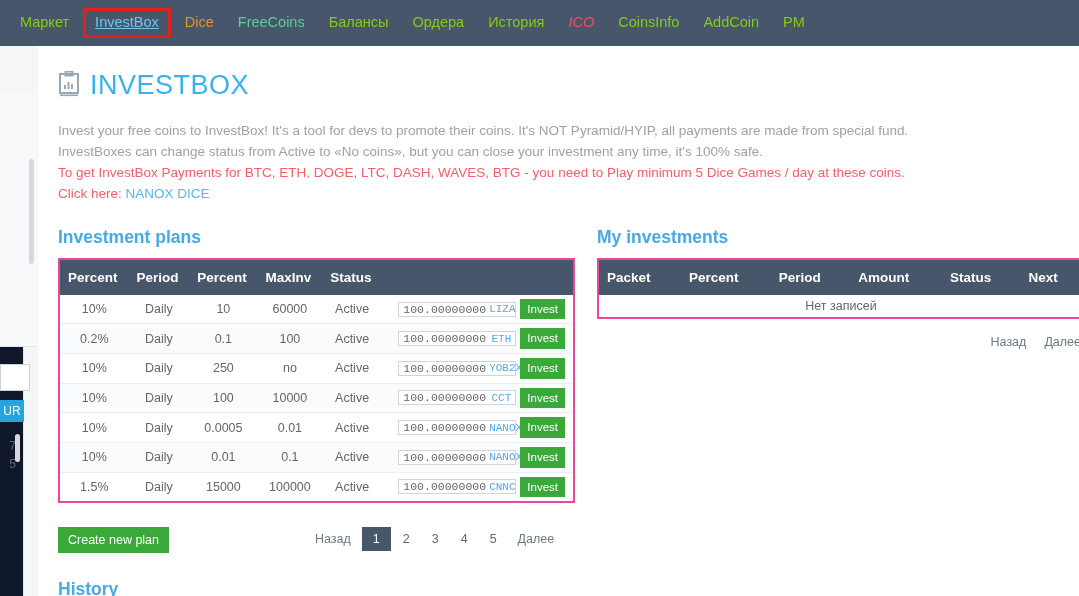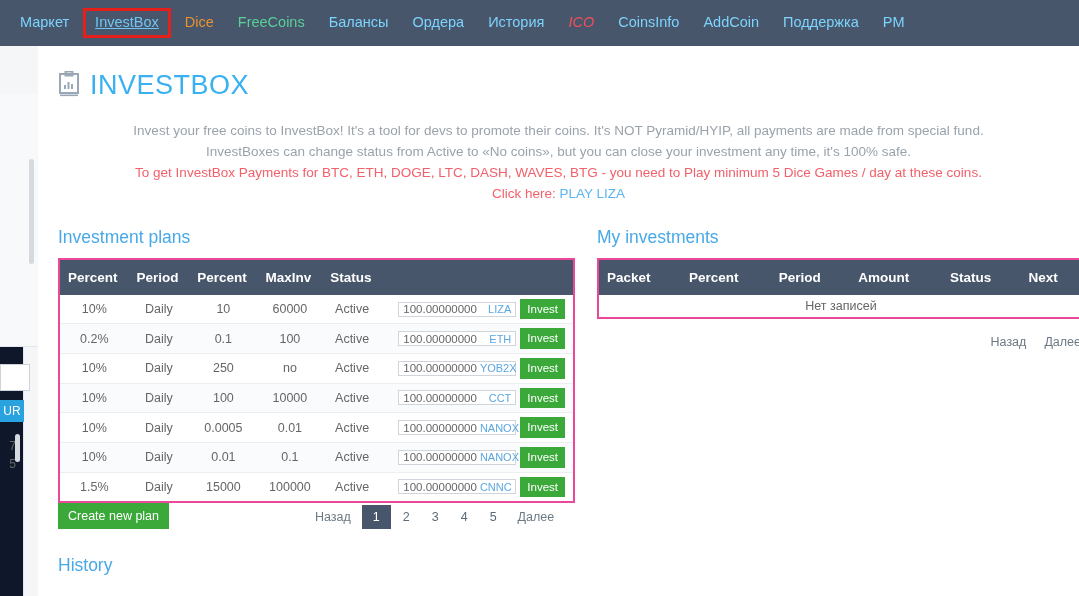--- a/index.html
+++ b/index.html
@@ -25,21 +25,21 @@
     top: 0; left: 0;
     width: 1079px;
     height: 46px;
     background: #47566b;
     display: flex;
     align-items: center;
     padding-left: 8px;
   }
   .nav-item {
     position: relative;
-    color: #7dd3fc;
+    color: #84cc16;
     font-size: 14.5px;
     padding: 6px 12px;
     white-space: nowrap;
     text-decoration: none;
     cursor: pointer;
     line-height: 1.2;
   }
   .nav-item.c-orange { color: #e8922f; }
   .nav-item.c-green  { color: #5bcf9a; }
   .nav-item.c-red    { color: #f2505a; font-style: italic; }
@@ -138,38 +138,37 @@
     font-size: 27px;
     font-weight: normal;
     letter-spacing: 0.5px;
     margin: 0;
   }
 
   .intro {
     padding: 20px 20px 0 20px;
     line-height: 1.55;
     font-size: 13.5px;
-    text-align: center;
   }
   .intro .muted { color: #9aa3ab; }
   .intro .warn  { color: #f2606a; }
   .intro .dice-link { color: #5bb6ef; }
 
   .columns {
     display: flex;
     padding: 22px 14px 0 20px;
     gap: 22px;
   }
   .col-left  { width: 517px; flex: 0 0 517px; }
   .col-right { width: 488px; flex: 0 0 488px; }
 
   .sec-title {
     color: #47a9e8;
     font-size: 17.5px;
-    font-weight: normal;
+    font-weight: bold;
     margin: 0 0 10px 0;
   }
 
   table.grid {
     width: 100%;
     border-collapse: collapse;
     background: #ffffff;
     border: 2px solid #ec4899;
   }
   table.grid thead th {
@@ -208,39 +207,40 @@
   }
   .amt-input {
     display: flex;
     align-items: center;
     width: 118px;
     height: 15px;
     border: 1px solid #cfd5db;
     background: #fff;
     padding: 0 4px;
     font-size: 11.5px;
+    font-family: Liberation Mono, monospace;
   }
   .amt-value { color: #666; flex: 1; text-align: left; }
   .amt-cur   { color: #5ba7e0; font-size: 11px; padding-left: 3px; }
   .invest-btn {
     background: #3aa93a;
     color: #ffffff;
     font-size: 11.5px;
     font-weight: normal;
     border: none;
     padding: 4px 7px;
     cursor: pointer;
     line-height: 1.1;
     font-family: "Liberation Sans", sans-serif;
   }
 
   .plans-footer {
     display: flex;
-    align-items: flex-end;
-    margin-top: 0;
+    align-items: flex-start;
+    margin-top: 24px;
     position: relative;
     height: 26px;
   }
   .create-btn {
     background: #3aa93a;
     color: #ffffff;
     border: none;
     font-size: 12.5px;
     padding: 6px 10px;
     cursor: pointer;
@@ -286,21 +286,20 @@
       <a class="nav-item ">Маркет</a>
       <a class="nav-item active">InvestBox</a>
       <a class="nav-item c-orange">Dice</a>
       <a class="nav-item c-green">FreeCoins</a>
       <a class="nav-item ">Балансы</a>
       <a class="nav-item ">Ордера</a>
       <a class="nav-item ">История</a>
       <a class="nav-item c-red">ICO</a>
       <a class="nav-item ">CoinsInfo</a>
       <a class="nav-item ">AddCoin</a>
-      <a class="nav-item ">Поддержка</a>
       <a class="nav-item ">PM</a>
     </div>
 
   <div class="left-strip">
     <div class="strip-panel-a">
       <div class="strip-scroll-a"></div>
     </div>
     <div class="strip-box"></div>
     <div class="strip-btn">UR</div>
     <div class="strip-num1">7</div>
@@ -321,21 +320,21 @@
           <rect x="2" y="23.5" width="18" height="1.6" fill="#9aa7b4"></rect>
         </svg>
       </span>
       <h1 class="page-title">INVESTBOX</h1>
     </div>
 
     <div class="intro">
       <div class="muted">Invest your free coins to InvestBox! It's a tool for devs to promote their coins. It's NOT Pyramid/HYIP, all payments are made from special fund.</div>
       <div class="muted">InvestBoxes can change status from Active to «No coins», but you can close your investment any time, it's 100% safe.</div>
       <div class="warn">To get InvestBox Payments for BTC, ETH, DOGE, LTC, DASH, WAVES, BTG - you need to Play minimum 5 Dice Games / day at these coins.</div>
-      <div class="warn"><span>Click here: </span><span class="dice-link">PLAY LIZA</span></div>
+      <div class="warn"><span>Click here: </span><span class="dice-link">NANOX DICE</span></div>
     </div>
 
     <div class="columns">
 
       <div class="col-left">
         <h2 class="sec-title">Investment plans</h2>
         <table class="grid">
           <thead>
               <tr id="plans-head">
                 <th>Percent</th>

